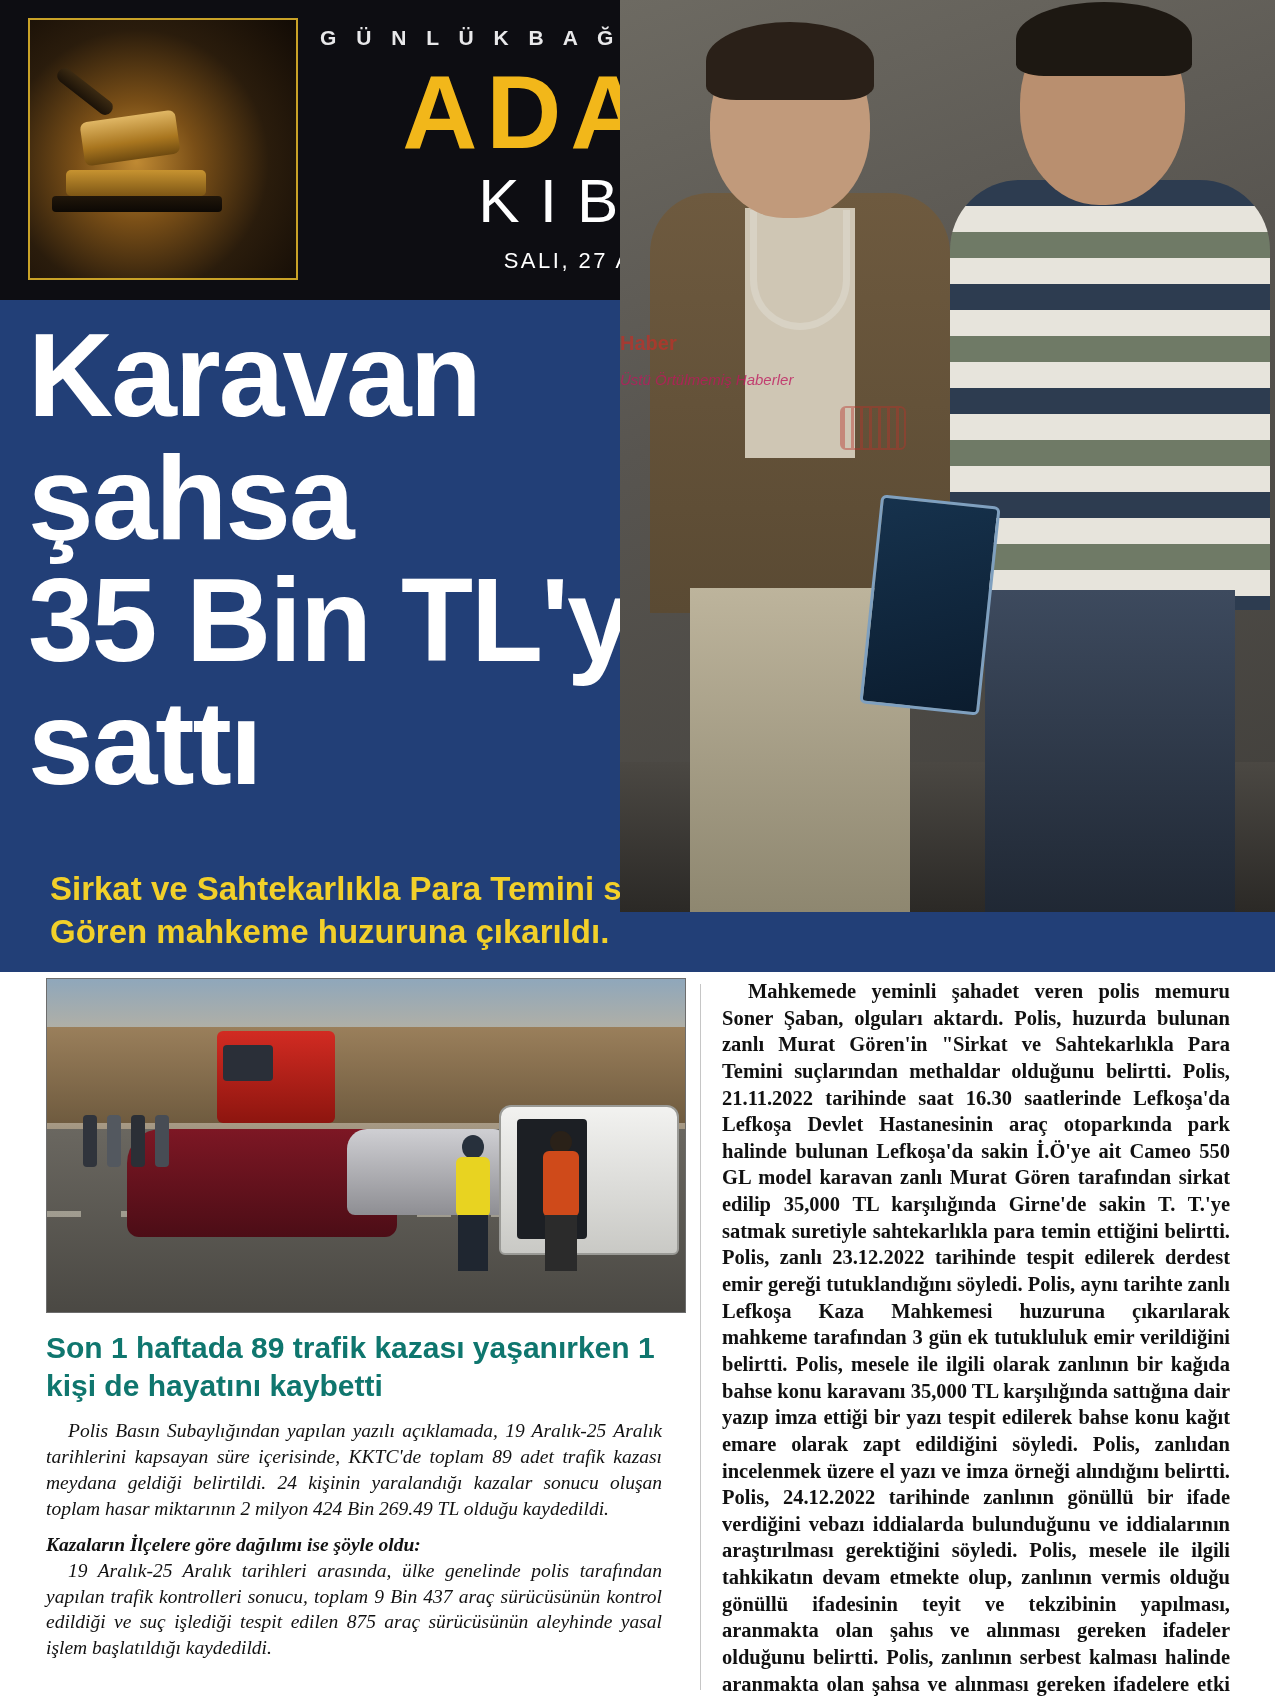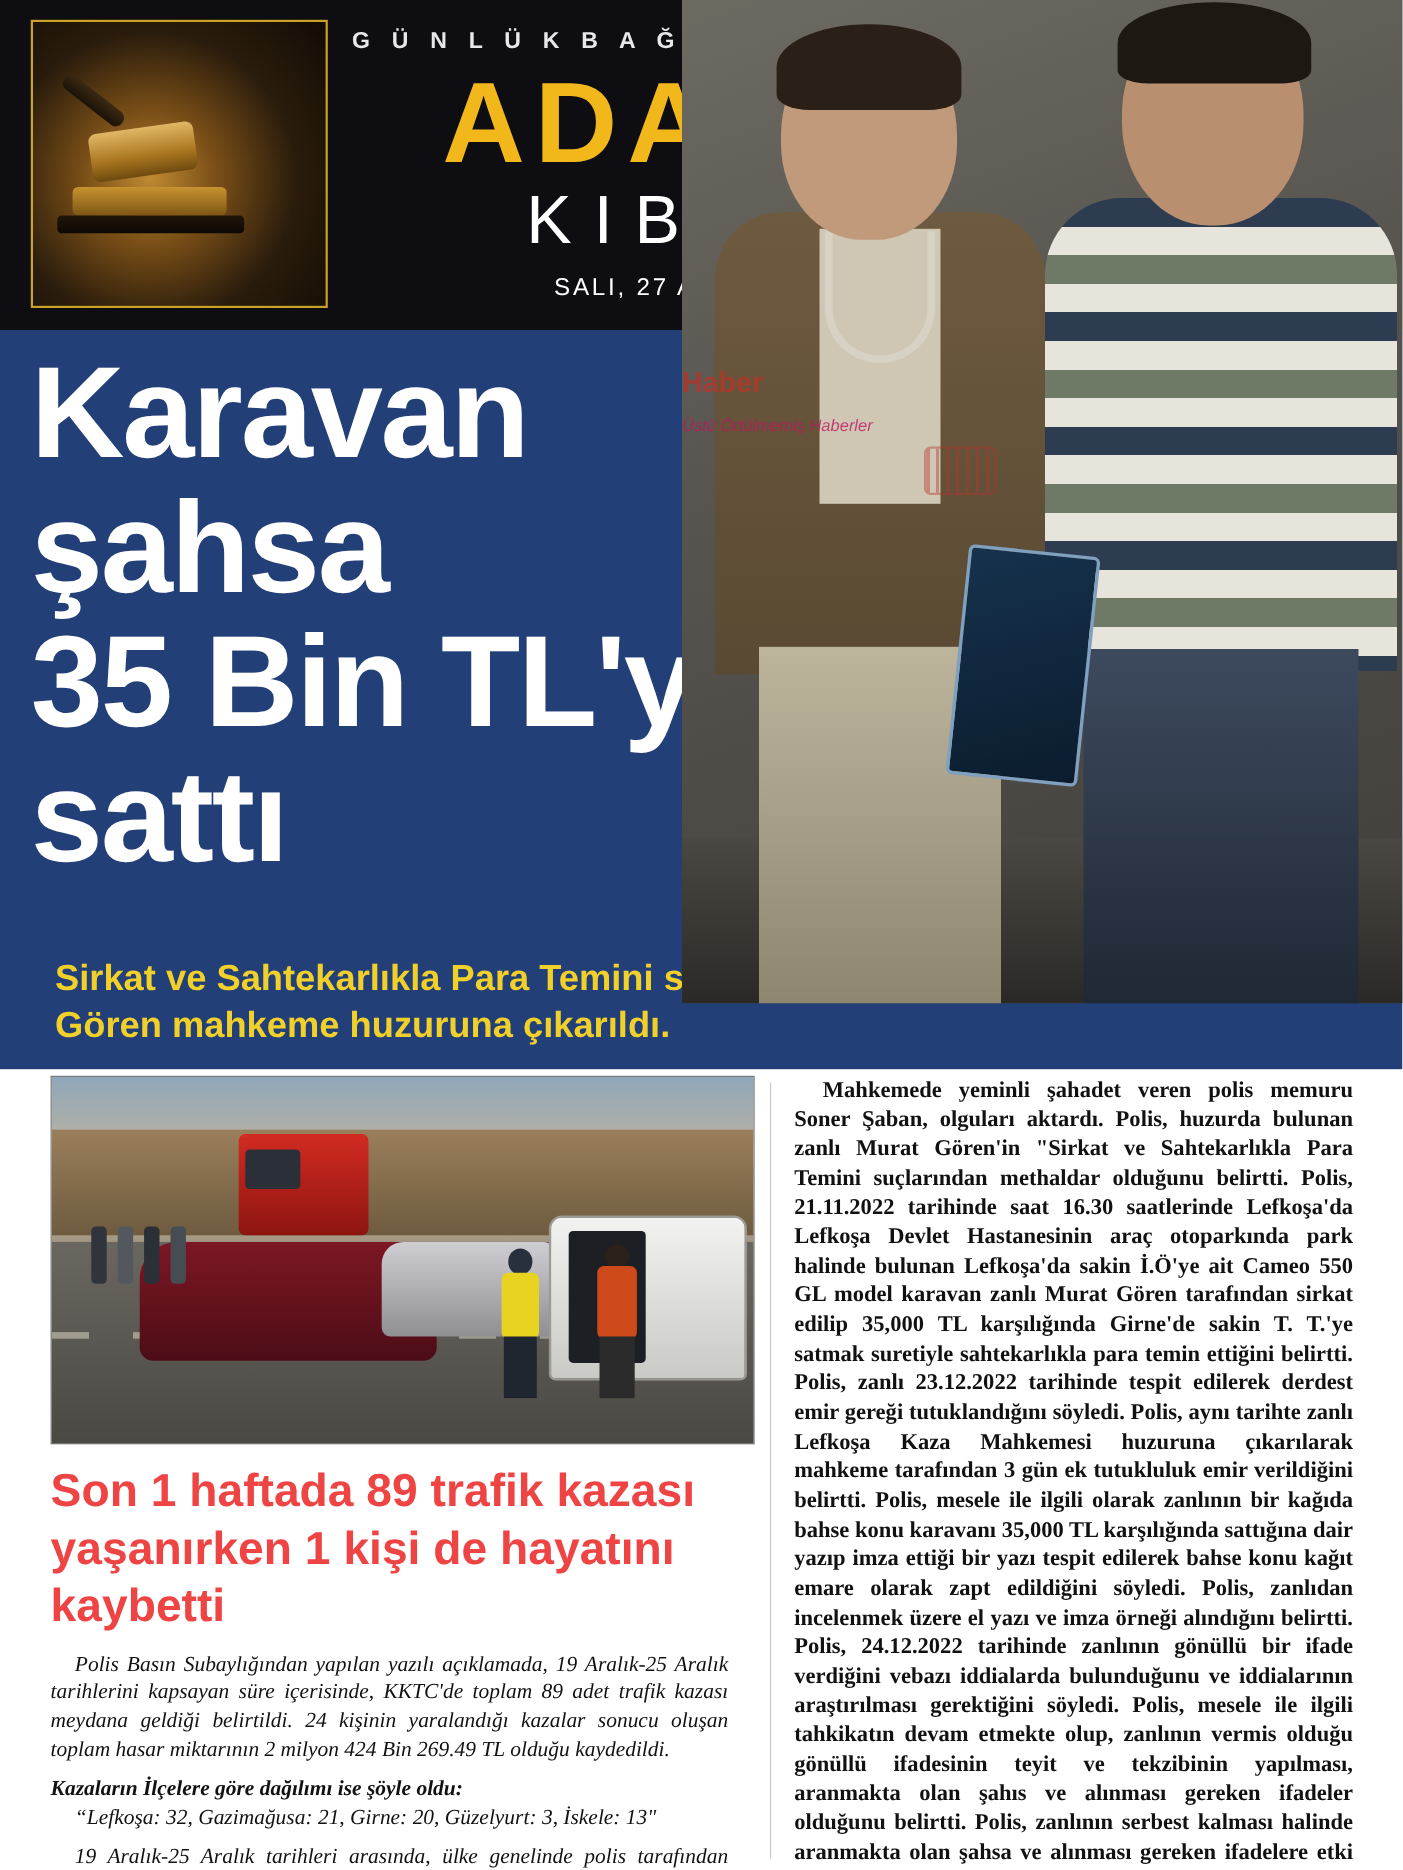--- a/index.html
+++ b/index.html
@@ -163,21 +163,21 @@
   .watermark {
     position: absolute; left: 620px; top: 330px;
     width: 290px; height: 130px;
     opacity: .78;
   }
   .wm-main {
     color: #c8392c; font-size: 47px; font-weight: 700; font-style: italic;
     line-height: 1; text-shadow: 1px 1px 0 rgba(0,0,0,.35);
   }
   .wm-sub {
-    color: #b8332a; font-size: 26px; font-weight: 700; margin-top: 2px;
+    color: #b8332a; font-size: 20px; font-weight: 700; margin-top: 2px;
   }
   .wm-tag {
     color: #be185d; font-size: 15px; font-style: italic; margin-top: 16px;
   }
   .wm-crest {
     position: absolute; right: 4px; top: 76px; width: 66px; height: 44px;
     border: 2px solid #b8332a; border-radius: 6px;
     background: repeating-linear-gradient(90deg,#b8332a 0 3px, transparent 3px 9px);
     opacity: .55;
   }
@@ -268,22 +268,22 @@
     background:#2b2b2b; }
   .cp-people { position:absolute; left:30px; top:136px; width:150px; height:60px; }
   .cp-people span { position:absolute; top:0; width:14px; height:52px; background:#30343c; border-radius:4px;}
   .cp-people span:nth-child(1){left:6px}
   .cp-people span:nth-child(2){left:30px; background:#53585f}
   .cp-people span:nth-child(3){left:54px; background:#2b2f36}
   .cp-people span:nth-child(4){left:78px; background:#474c54}
 
   .subhead {
     margin-top: 16px;
-    color: #ef4444;
-    font-size: 42px;
+    color: #0f766e;
+    font-size: 30px;
     font-weight: 700;
     line-height: 1.25;
     width: 620px;
   }
   .left-body {
     margin-top: 14px;
     width: 616px;
     color: #111;
     font-family: "Liberation Serif", serif;
     font-size: 19.5px;
@@ -407,21 +407,20 @@
         <span></span>
         <span></span>
       </div>
     </div>
 
     <div class="subhead">Son 1 haftada 89 trafik kazası yaşanırken 1 kişi de hayatını kaybetti</div>
 
     <div class="left-body">
       <p>Polis Basın Subaylığından yapılan yazılı açıklamada, 19 Aralık-25 Aralık tarihlerini kapsayan süre içerisinde, KKTC'de toplam 89 adet trafik kazası meydana geldiği belirtildi. 24 kişinin yaralandığı kazalar sonucu oluşan toplam hasar miktarının 2 milyon 424 Bin 269.49 TL olduğu kaydedildi.</p>
       <div class="left-bold">Kazaların İlçelere göre dağılımı ise şöyle oldu:</div>
-      <p>“Lefkoşa: 32, Gazimağusa: 21, Girne: 20, Güzelyurt: 3, İskele: 13"</p>
       <p>19 Aralık-25 Aralık tarihleri arasında, ülke genelinde polis tarafından yapılan trafik kontrolleri sonucu, toplam 9 Bin 437 araç sürücüsünün kontrol edildiği ve suç işlediği tespit edilen 875 araç sürücüsünün aleyhinde yasal işlem başlatıldığı kaydedildi.</p>
     </div>
   </div>
 
   <div class="col-right">
     <p>Mahkemede yeminli şahadet veren polis memuru Soner Şaban, olguları aktardı. Polis, huzurda bulunan zanlı Murat Gören'in "Sirkat ve Sahtekarlıkla Para Temini suçlarından methaldar olduğunu belirtti. Polis, 21.11.2022 tarihinde saat 16.30 saatlerinde Lefkoşa'da Lefkoşa Devlet Hastanesinin araç otoparkında park halinde bulunan Lefkoşa'da sakin İ.Ö'ye ait Cameo 550 GL model karavan zanlı Murat Gören tarafından sirkat edilip 35,000 TL karşılığında Girne'de sakin T. T.'ye satmak suretiyle sahtekarlıkla para temin ettiğini belirtti. Polis, zanlı 23.12.2022 tarihinde tespit edilerek derdest emir gereği tutuklandığını söyledi. Polis, aynı tarihte zanlı Lefkoşa Kaza Mahkemesi huzuruna çıkarılarak mahkeme tarafından 3 gün ek tutukluluk emir verildiğini belirtti. Polis, mesele ile ilgili olarak zanlının bir kağıda bahse konu karavanı 35,000 TL karşılığında sattığına dair yazıp imza ettiği bir yazı tespit edilerek bahse konu kağıt emare olarak zapt edildiğini söyledi. Polis, zanlıdan incelenmek üzere el yazı ve imza örneği alındığını belirtti. Polis, 24.12.2022 tarihinde zanlının gönüllü bir ifade verdiğini vebazı iddialarda bulunduğunu ve iddialarının araştırılması gerektiğini söyledi. Polis, mesele ile ilgili tahkikatın devam etmekte olup, zanlının vermis olduğu gönüllü ifadesinin teyit ve tekzibinin yapılması, aranmakta olan şahıs ve alınması gereken ifadeler olduğunu belirtti. Polis, zanlının serbest kalması halinde aranmakta olan şahsa ve alınması gereken ifadelere etki etme olasılığı kuvvetle muhtemel olduğundan zanlının 3 gün süreyle poliste tutuklu kalmasını talep etti.</p>
 
   </div>
 </div>
 

